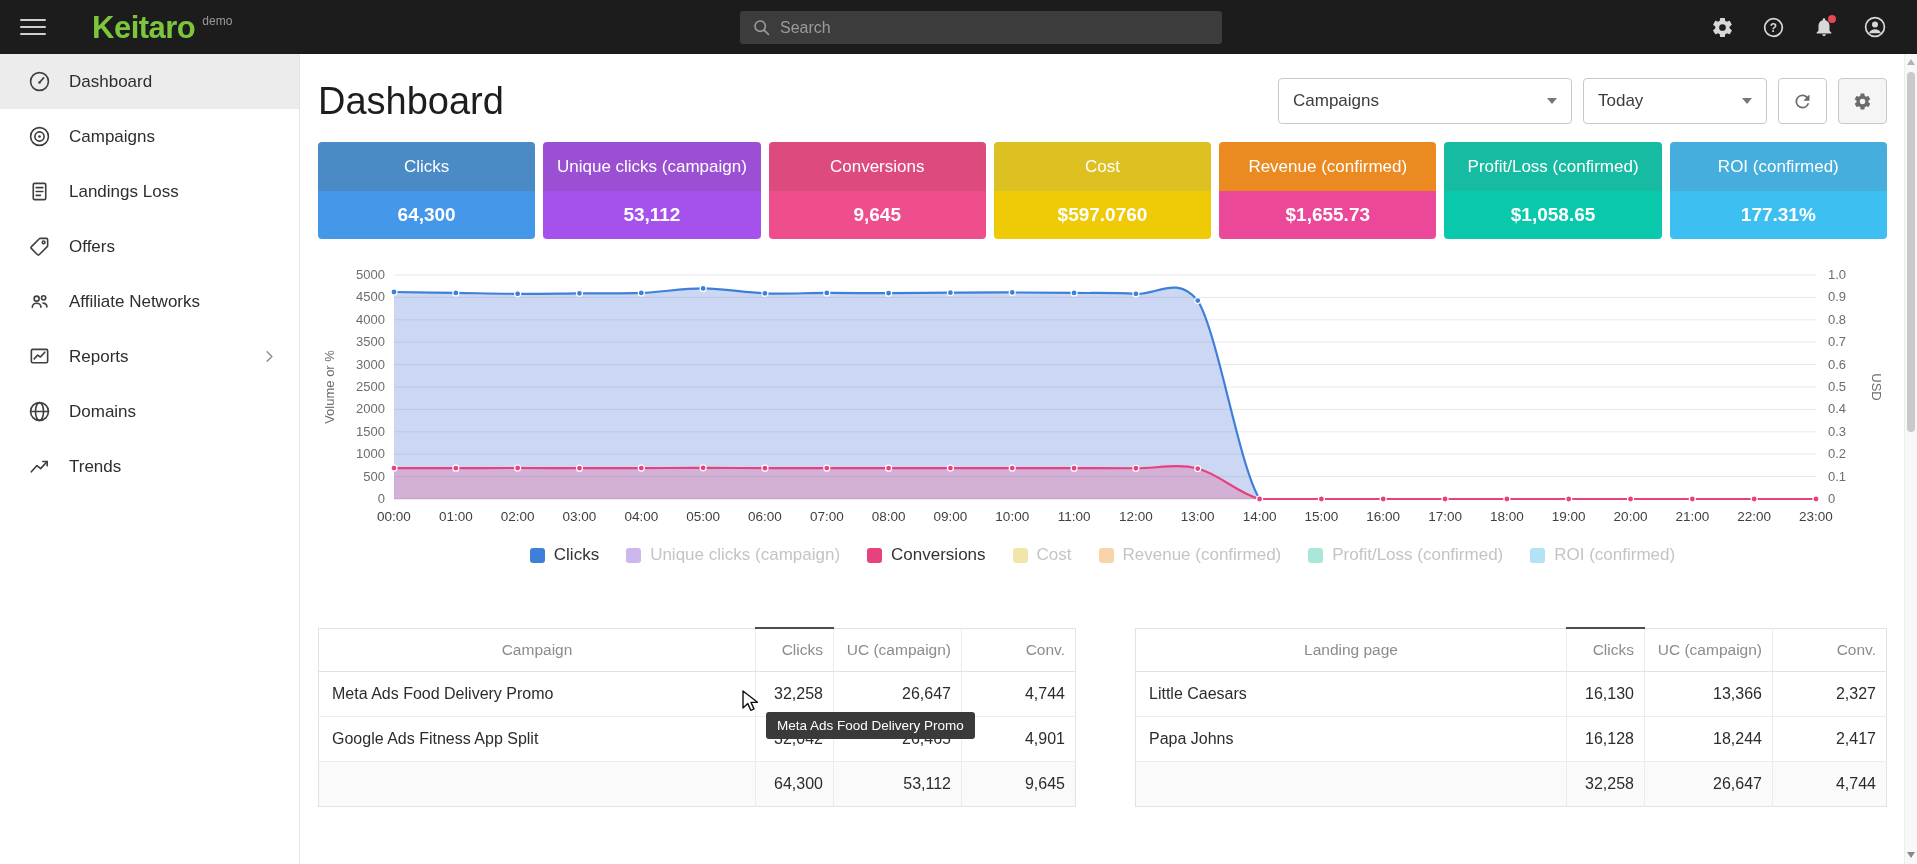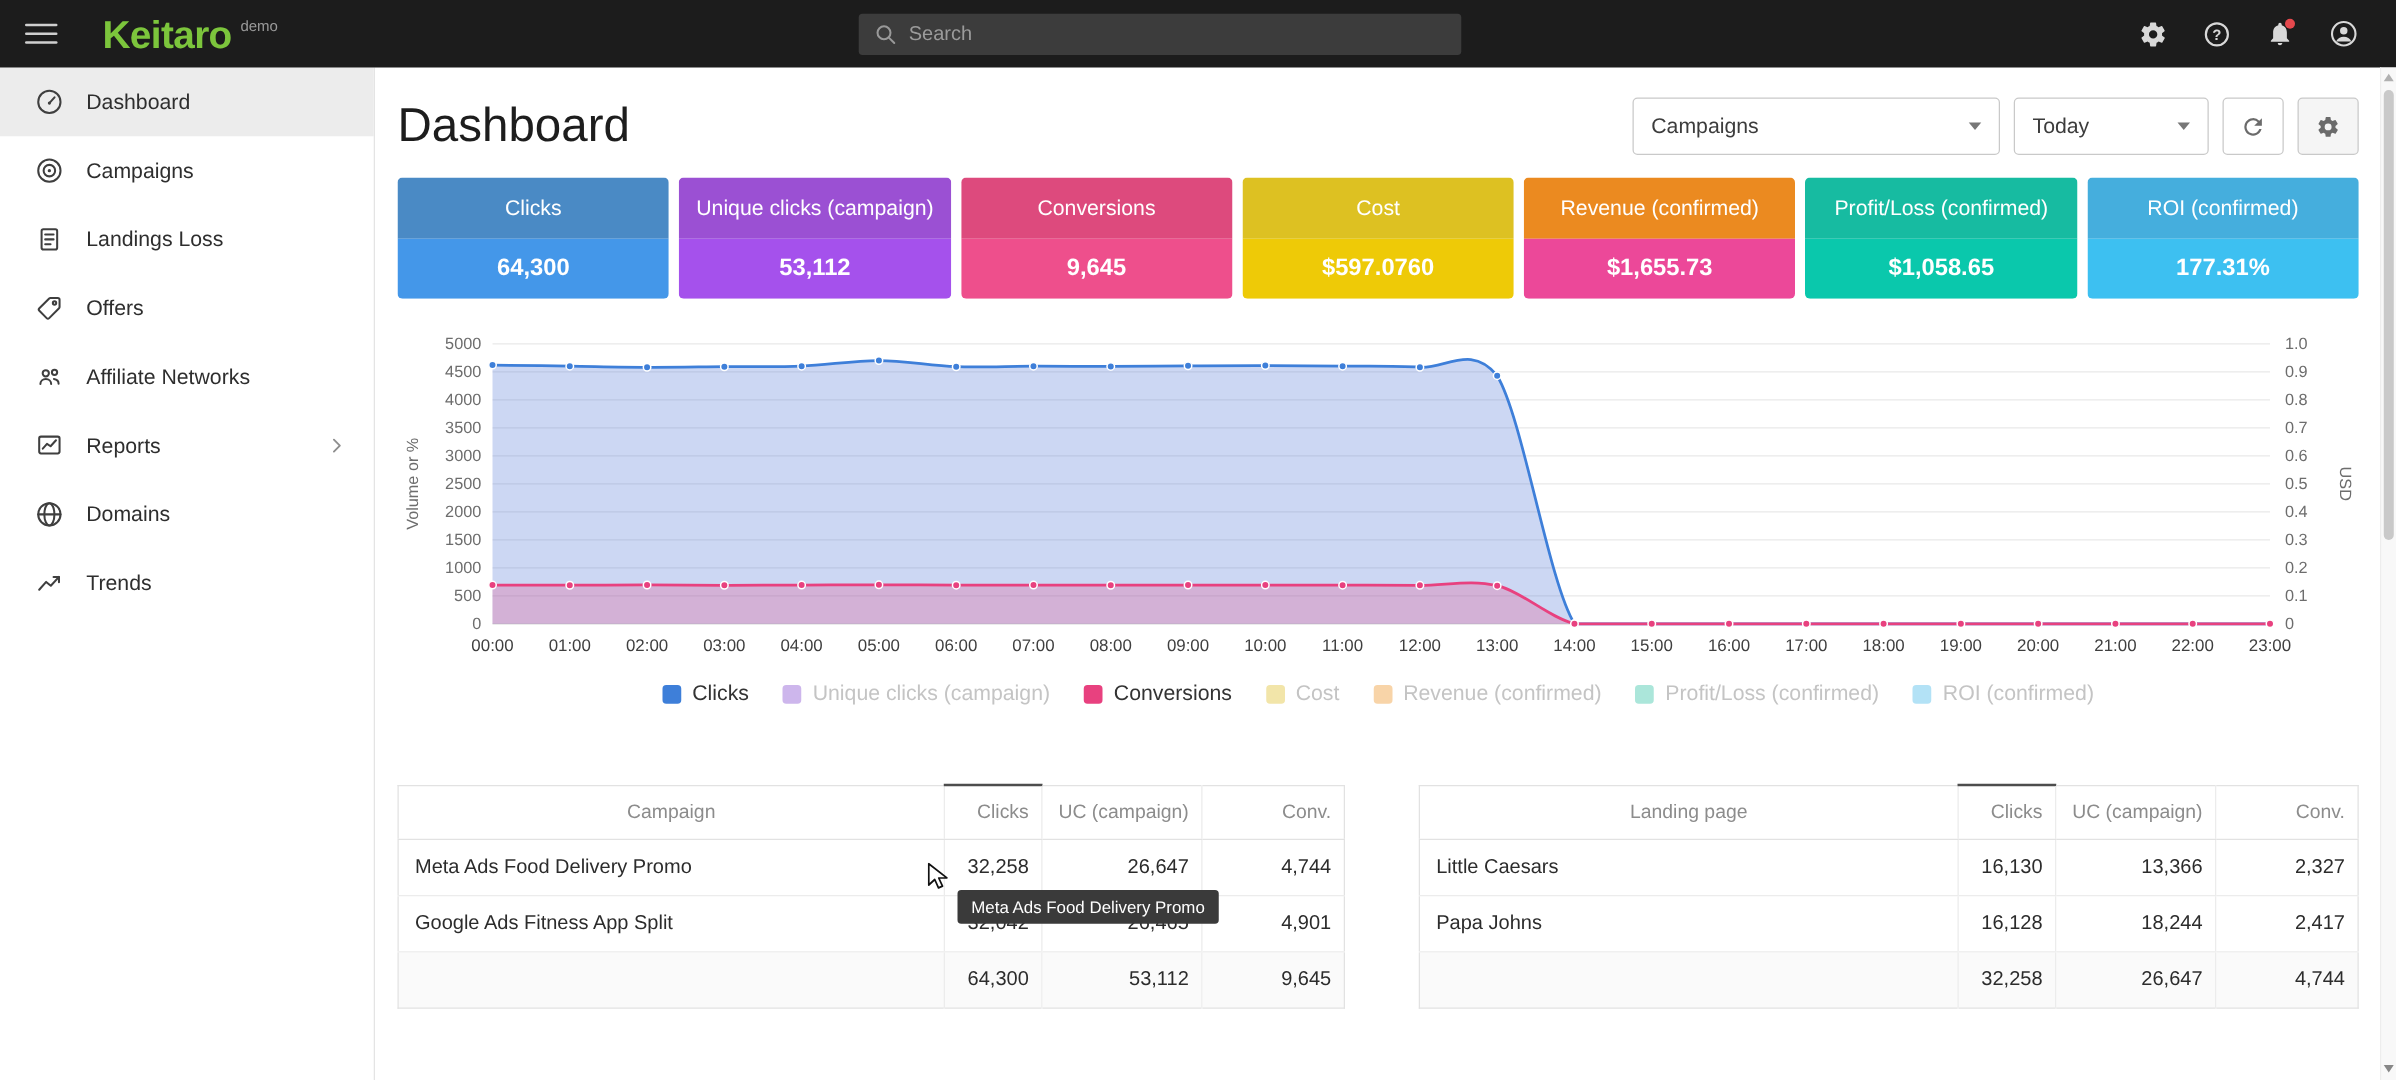--- a/index.html
+++ b/index.html
@@ -3,44 +3,44 @@
 <meta charset="utf-8">
 <style>
   *{margin:0;padding:0;box-sizing:border-box}
   html,body{width:1917px;height:864px}
   body{position:relative;overflow:hidden;background:#fff;font-family:"Liberation Sans",sans-serif}
 
   
   .topbar{position:absolute;top:0;left:0;right:0;height:54px;background:#1c1c1c;display:flex;align-items:center;z-index:6}
   .hamburger{width:26px;margin-left:20px;cursor:pointer}
   .hamburger span{display:block;height:2px;background:#cfcfcf;margin:5px 0;border-radius:1px}
-  .logo{margin-left:36px;display:flex;align-items:flex-start;cursor:pointer}
+  .logo{margin-left:46px;display:flex;align-items:flex-start;cursor:pointer}
   .logo .brand{font-size:31px;font-weight:bold;color:#7cc53c;letter-spacing:-.5px;line-height:1}
   .logo .demo{font-size:12px;color:#9a9a9a;margin-left:7px;margin-top:2px}
-  .search-box{position:absolute;left:687px;top:11px;width:482px;height:33px;background:#3c3c3c;border-radius:3px;display:flex;align-items:center;padding:0 12px}
+  .search-box{position:absolute;left:740px;top:11px;width:482px;height:33px;background:#3c3c3c;border-radius:3px;display:flex;align-items:center;padding:0 12px}
   .search-box input{flex:1;background:transparent;border:none;outline:none;color:#ccc;font-size:16px;margin-left:9px;font-family:inherit}
   .search-box input::placeholder{color:#9b9b9b}
   .top-icons{position:absolute;right:30px;top:0;height:54px;display:flex;align-items:center;gap:28px}
   .top-icon{position:relative;cursor:pointer;display:flex}
   .badge-dot{position:absolute;top:-1px;right:-1px;width:8px;height:8px;border-radius:50%;background:#e5484d}
 
   
   .sidebar{position:absolute;top:54px;left:0;width:300px;bottom:0;background:#fff;border-right:1px solid #e4e4e4;z-index:4}
   .side-item{height:55px;display:flex;align-items:center;padding-left:27px;gap:18px;font-size:17px;color:#2e2e2e;cursor:pointer}
   .side-item.active{background:#ececec}
   .side-item .sicon{display:flex;width:24px;justify-content:center}
   .side-item .chev{margin-left:auto;margin-right:20px;display:flex}
 
   
   .main{position:absolute;left:301px;top:54px;right:13px;bottom:0;padding:24px 17px 0 17px;background:#fff}
   .page-head{display:flex;justify-content:space-between;align-items:center}
   h1{font-size:38px;font-weight:400;color:#1d1d1d}
   .controls{display:flex;gap:11px;align-items:center}
   .select{height:46px;border:1px solid #c9c9c9;border-radius:4px;background:#fff;display:flex;align-items:center;justify-content:space-between;padding:0 14px;font-size:17px;color:#3c3c3c;cursor:pointer}
-  .select.w1{width:294px}.select.w2{width:156px}
+  .select.w1{width:294px}.select.w2{width:184px}
   .chev-down{width:0;height:0;border-left:5px solid transparent;border-right:5px solid transparent;border-top:6px solid #777}
   .icon-btn{width:49px;height:46px;border:1px solid #c9c9c9;border-radius:4px;background:#fff;display:flex;align-items:center;justify-content:center;cursor:pointer}
   .icon-btn.tinted{background:#f5f5f5}
 
   
   .cards{display:flex;gap:8px;margin-top:18px}
   .card{flex:1;height:97px;border-radius:4px;overflow:hidden;color:#fff;text-align:center;cursor:pointer}
   .card .lbl{height:49px;display:flex;align-items:center;justify-content:center;font-size:17px}
   .card .val{height:48px;display:flex;align-items:center;justify-content:center;font-size:19px;font-weight:bold}
 

